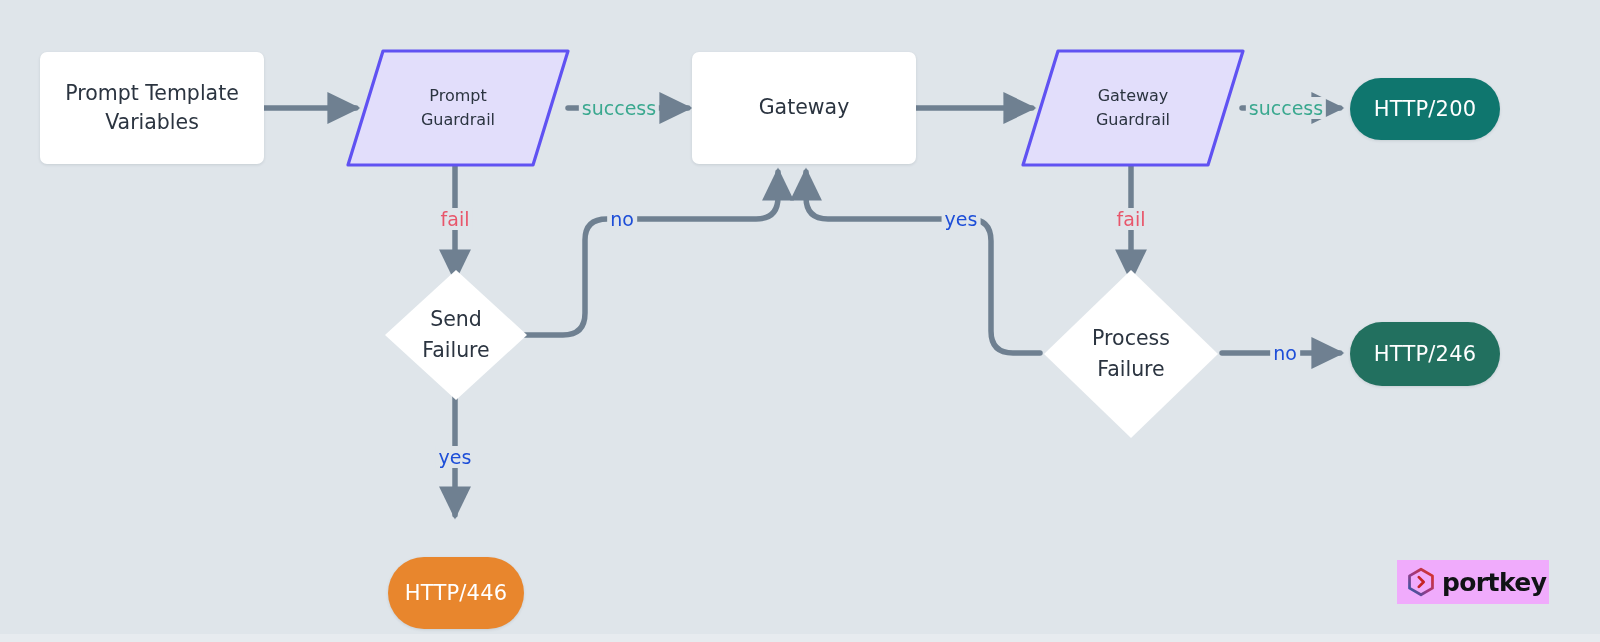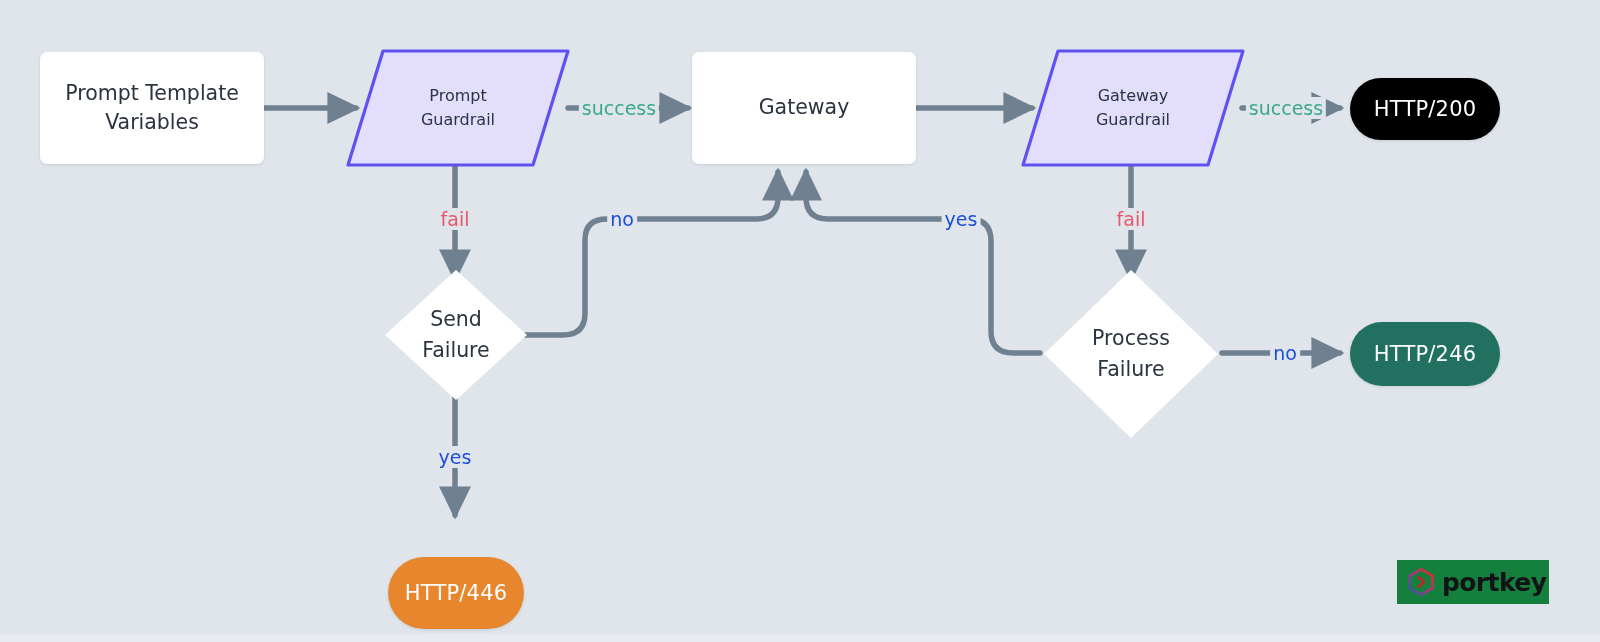--- a/index.html
+++ b/index.html
@@ -93,21 +93,21 @@
   }
   .lbl-success { color: #3aa88f; }
   .lbl-fail { color: #e8566b; }
   .lbl-plain { color: #1d4ed8; }
   #logo {
     position: absolute;
     left: 1397px;
     top: 560px;
     width: 152px;
     height: 44px;
-    background: #15803d;
+    background: #f0abfc;
     display: flex;
     align-items: center;
     gap: 6px;
     padding-left: 9px;
     box-sizing: border-box;
   }
   #logo .mark { width: 30px; height: 30px; flex: 0 0 auto; }
   #logo .wordmark {
     font-family: "DejaVu Sans", sans-serif;
     font-weight: bold;
@@ -209,21 +209,21 @@
   <div class="diamond-wrap" style="left:1042px; top:268px; width:178px; height:172px;">
     <svg width="178" height="172" viewBox="0 0 178 172" xmlns="http://www.w3.org/2000/svg">
       <polygon points="89,2 176,86 89,170 2,86" fill="#ffffff"></polygon>
     </svg>
     <div class="diamond-label" style="flex-direction:column;">
       <span>Process</span>
       <span>Failure</span>
     </div>
   </div>
 
-  <div class="pill" style="left:1350px; top:78px; width:150px; height:62px; background:#000000;">
+  <div class="pill" style="left:1350px; top:78px; width:150px; height:62px; background:#0f766e;">
     <span>HTTP/200</span>
   </div>
 
   <div class="pill" style="left:1350px; top:322px; width:150px; height:64px; background:#22705f;">
     <span>HTTP/246</span>
   </div>
 
   <div class="pill" style="left:388px; top:524px; width:136px; height:72px; background:#e8862d;margin-top:33px;">
     <span>HTTP/446</span>
   </div>

